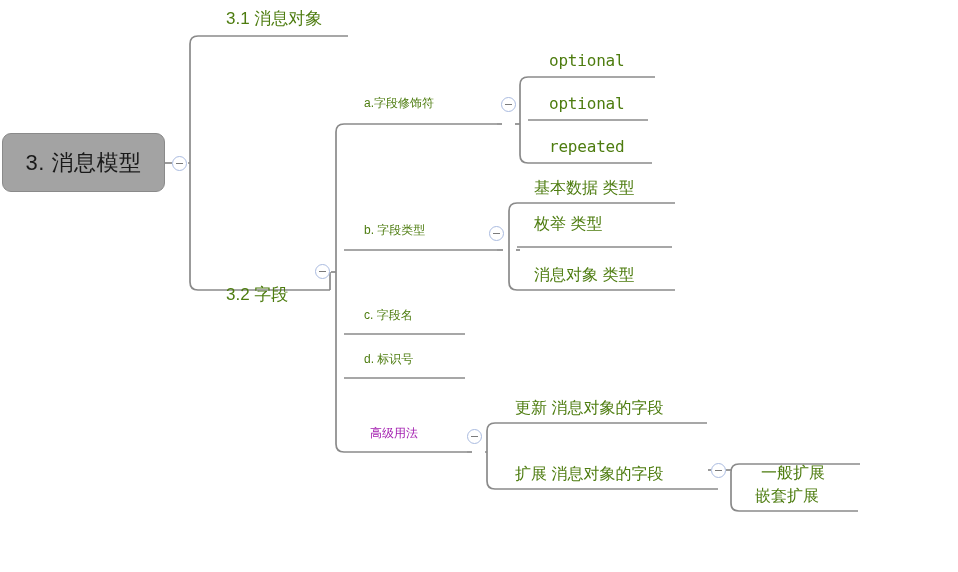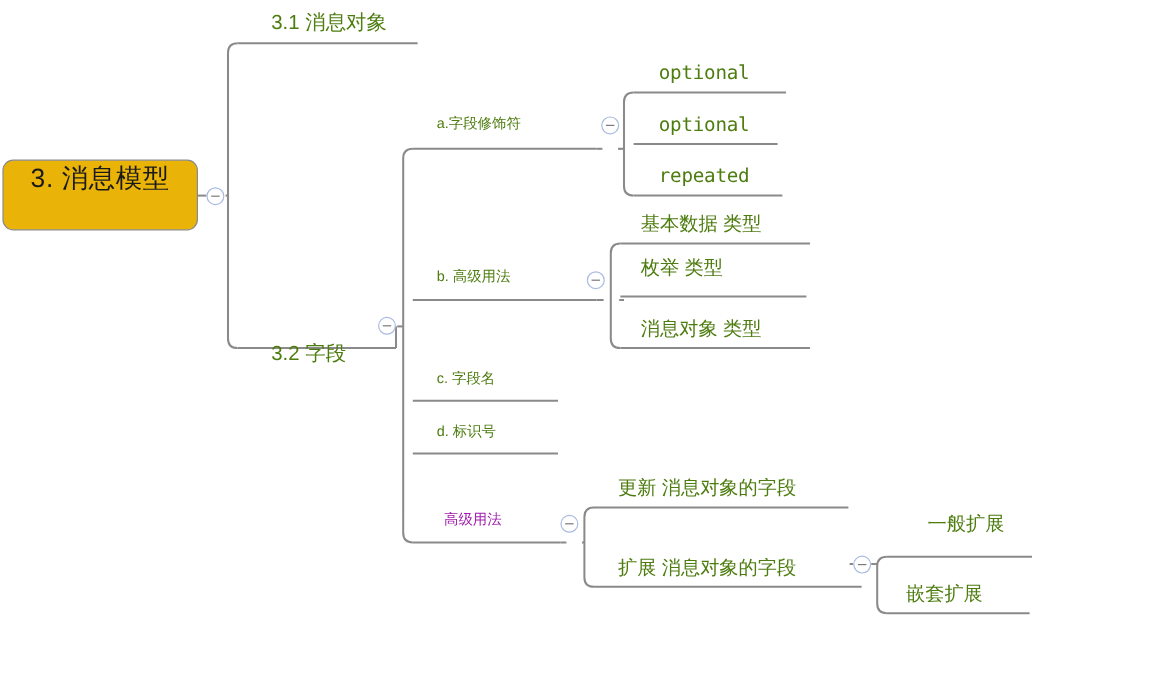--- a/index.html
+++ b/index.html
@@ -27,22 +27,23 @@
     width: 958px;
     height: 572px;
     pointer-events: none;
   }
   
   .root-node {
     position: absolute;
     box-sizing: border-box;
     border: 1.6px solid #8a8a8a;
     border-radius: 9px;
-    background: #eab308;
+    background: #a3a3a3;
     display: flex;
+    align-items: center;
     justify-content: center;
     white-space: nowrap;
   }
   .root-node .label {
     font-size: 22px;
     color: #1a1a1a;
     letter-spacing: 0.5px;
   }
   
   .topic {
@@ -159,21 +160,21 @@
   <div class="toggle" style="left:172px; top:156px;"></div>
 
   <div class="topic lvl1" style="left:226px; top:10px;">3.1 消息对象</div>
 
   <div class="topic lvl1" style="left:226px; top:262px;margin-top:24px;">3.2 字段</div>
   <div class="toggle" style="left:315px; top:264px;"></div>
 
   <div class="topic lvl2" style="left:364px; top:97px;">a.字段修饰符</div>
   <div class="toggle" style="left:501px; top:97px;"></div>
 
-  <div class="topic lvl2" style="left:364px; top:224px;">b. 高级用法</div>
+  <div class="topic lvl2" style="left:364px; top:224px;">b. 字段类型</div>
   <div class="toggle" style="left:489px; top:226px;"></div>
 
   <div class="topic lvl2" style="left:364px; top:309px;">c. 字段名</div>
 
   <div class="topic lvl2" style="left:364px; top:353px;">d. 标识号</div>
 
   <div class="topic lvl2 accent" style="left:370px; top:427px;">高级用法</div>
   <div class="toggle" style="left:467px; top:429px;"></div>
 
   <div class="topic mono" style="left:549px; top:53px;">optional</div>
@@ -182,16 +183,16 @@
 
   <div class="topic lvl3" style="left:534px; top:180px;text-align:right;">基本数据 类型</div>
   <div class="topic lvl3" style="left:534px; top:216px;">枚举 类型</div>
   <div class="topic lvl3" style="left:534px; top:267px;">消息对象 类型</div>
 
   <div class="topic lvl3" style="left:515px; top:466px;">扩展 消息对象的字段</div>
 
   <div class="topic lvl3" style="left:515px; top:400px;">更新 消息对象的字段</div>
   <div class="toggle" style="left:711px; top:463px;"></div>
 
-  <div class="topic lvl3" style="left:761px; top:430px;margin-left:12px;">一般扩展</div>
+  <div class="topic lvl3" style="left:761px; top:465px;">一般扩展</div>
   <div class="topic lvl3" style="left:755px; top:488px;">嵌套扩展</div>
 
 </div>
 
 </body></html>

